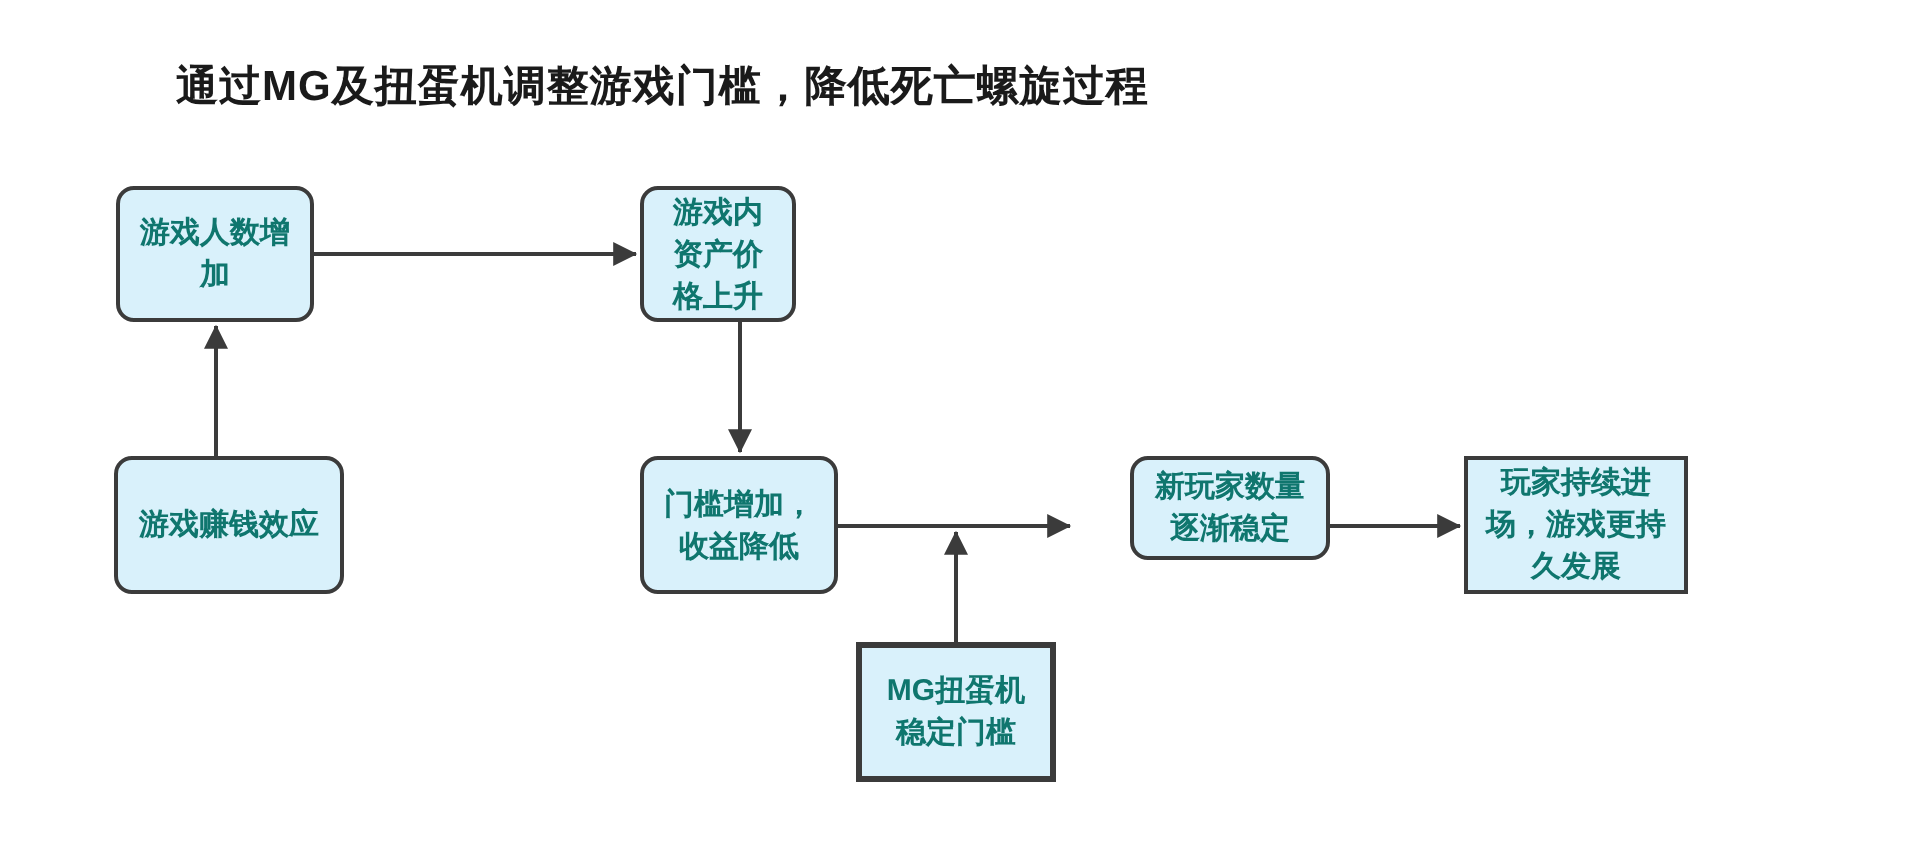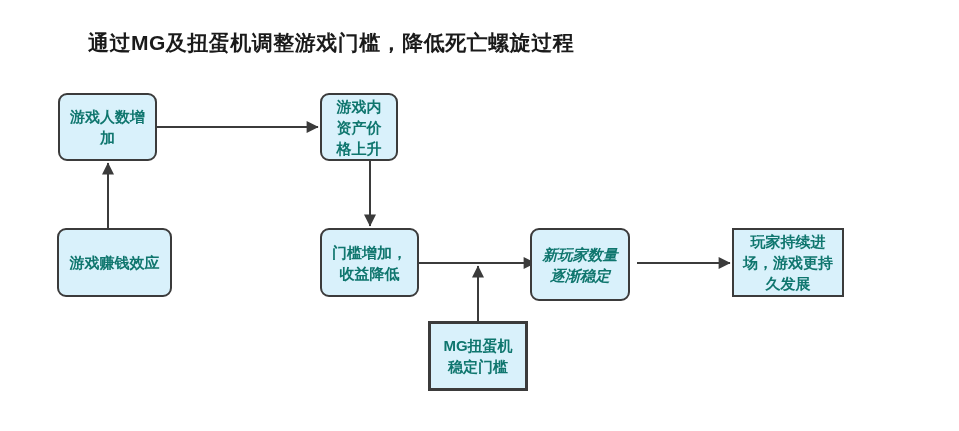--- a/index.html
+++ b/index.html
@@ -41,21 +41,21 @@
     padding: 4px 9px;
   }
   .node.rounded { border-radius: 9px; }
   .node.square  { border-radius: 0; }
   .node.thick   { border-width: 3px; }
 
   #n-players-increase   { left: 58px;  top: 93px;  width: 99px;  height: 68px; }
   #n-asset-price-rise   { left: 320px; top: 93px;  width: 78px;  height: 68px; }
   #n-earning-effect     { left: 57px;  top: 228px; width: 115px; height: 69px; }
   #n-threshold-up       { left: 320px; top: 228px; width: 99px;  height: 69px; }
-  #n-new-players        { left: 530px; top: 228px; width: 100px; height: 73px; font-style: italic; }
+  #n-new-players        { left: 565px; top: 228px; width: 100px; height: 52px; }
   #n-players-keep       { left: 732px; top: 228px; width: 112px; height: 69px; }
   #n-mg-gacha           { left: 428px; top: 321px; width: 100px; height: 70px; }
 
   svg.edges {
     position: absolute;
     left: 0; top: 0;
     width: 959px;
     height: 431px;
     pointer-events: none;
   }

